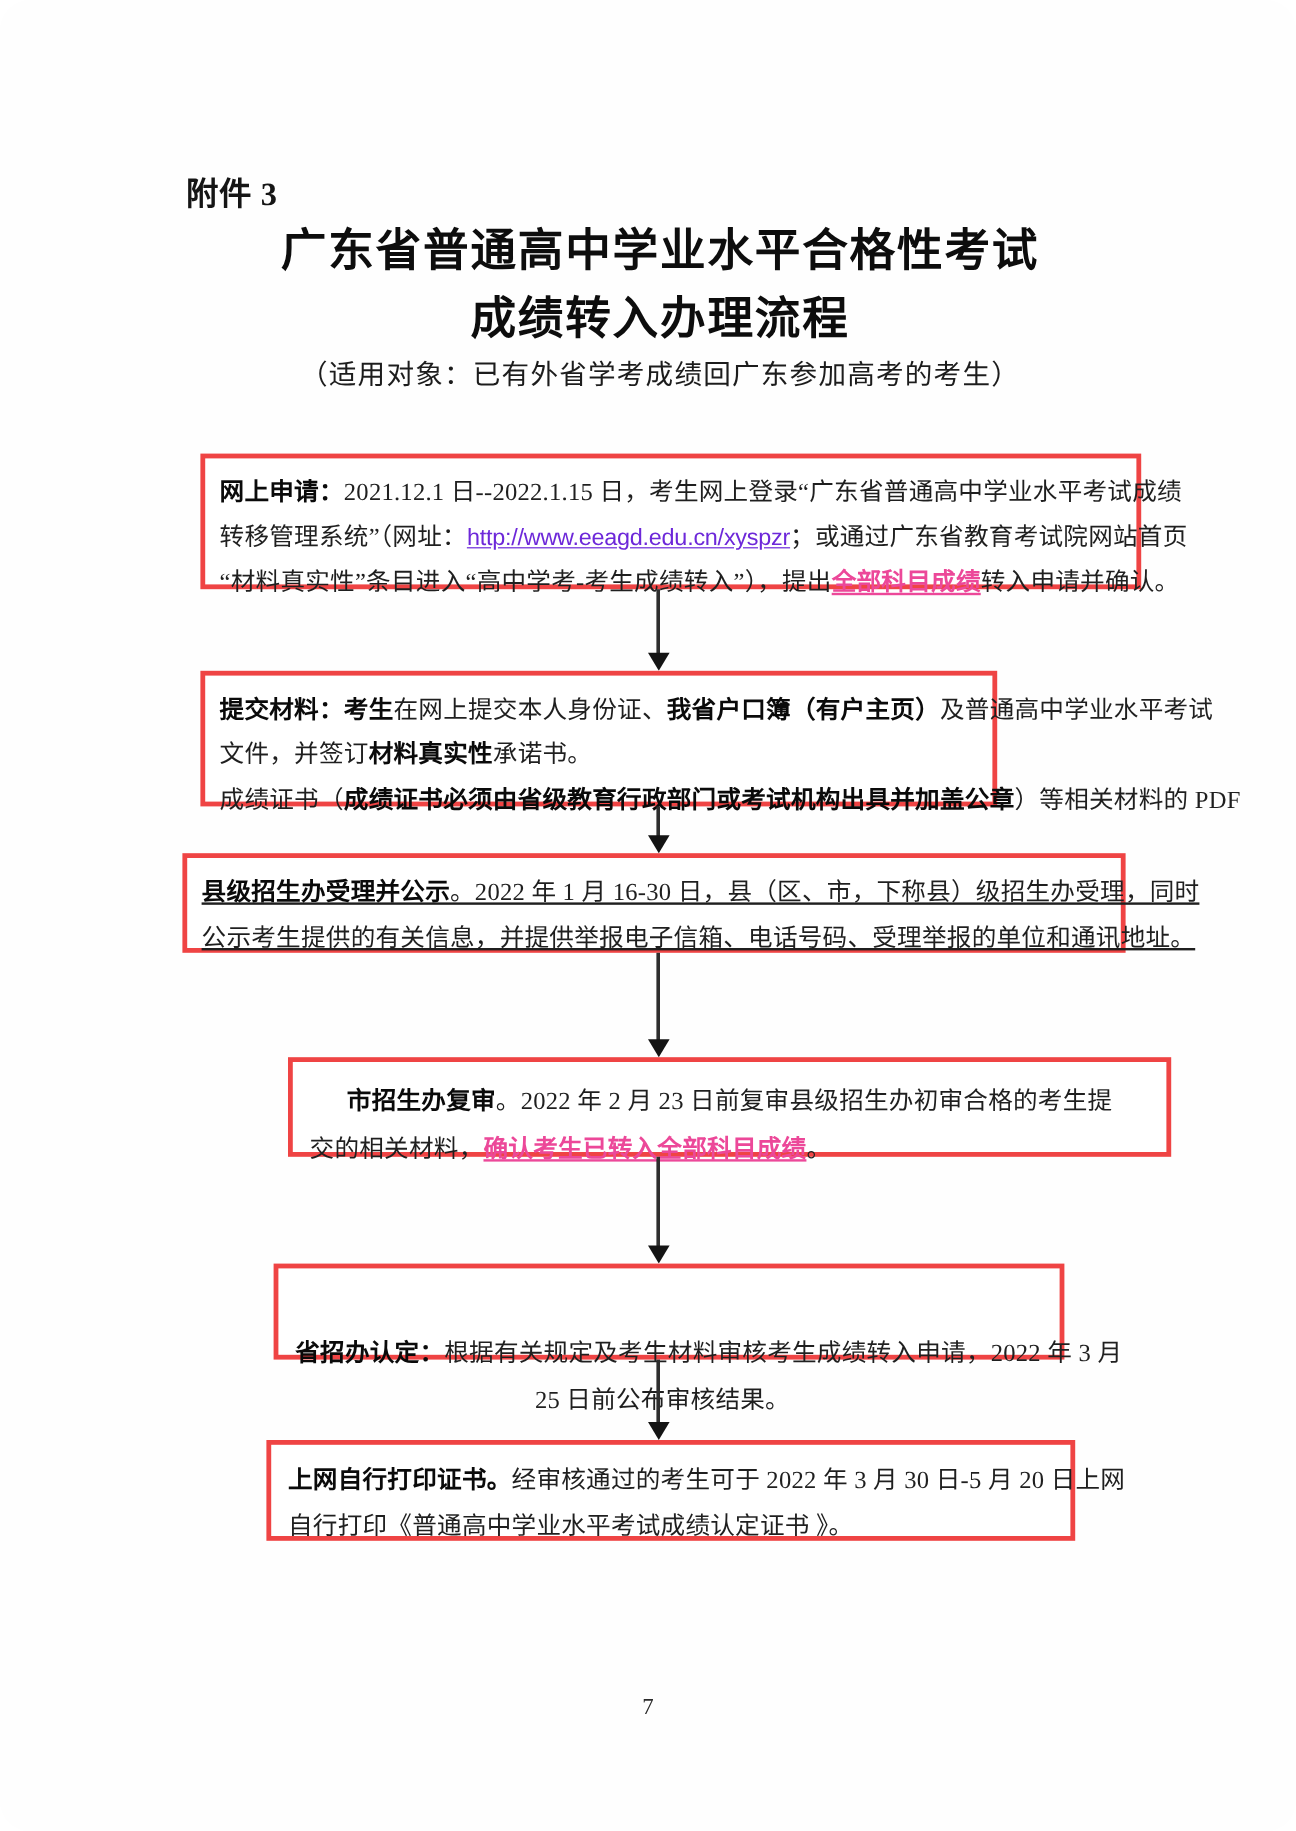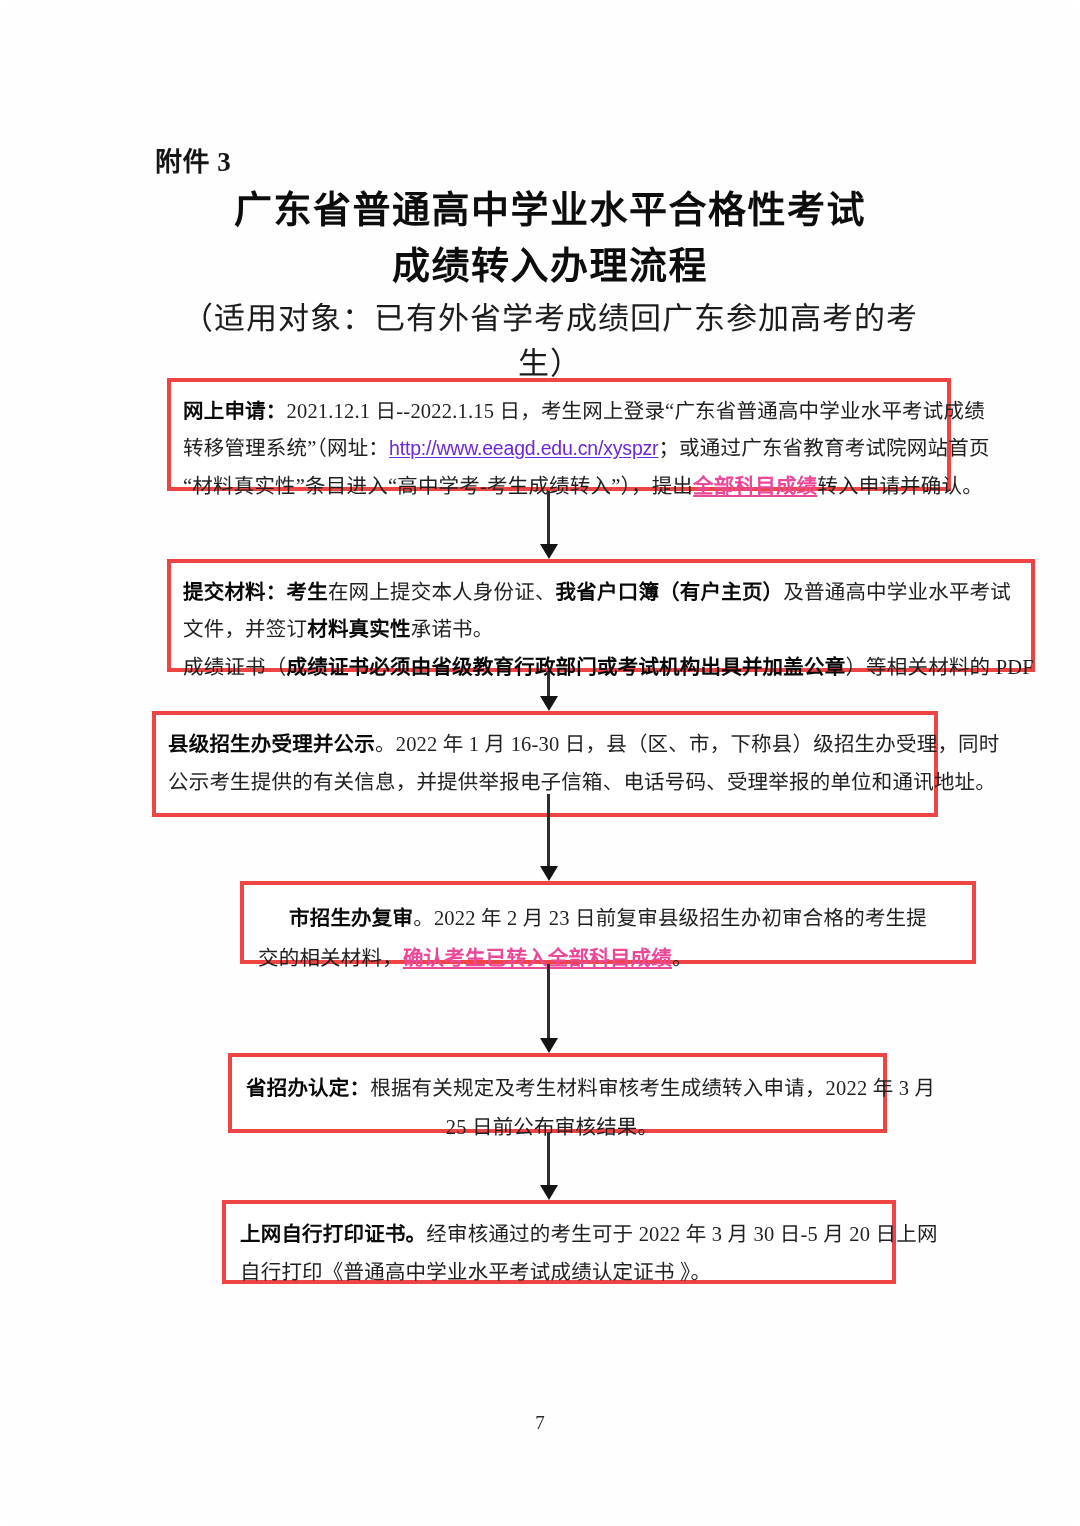--- a/index.html
+++ b/index.html
@@ -49,21 +49,21 @@
     color: #0d0d0d;
     font-family: "Liberation Serif", "DejaVu Serif", serif;
   }
 
   .doc-subtitle {
     position: absolute;
     left: 180px;
     top: 293px;
     width: 740px;
     text-align: center;
-    font-size: 31px;
+    font-size: 23px;
     font-weight: 400;
     letter-spacing: 1px;
     color: #1c1c1c;
     font-family: "Liberation Serif", "DejaVu Serif", serif;
   }
 
   
   .flow {
     position: absolute;
     left: 0;
@@ -110,28 +110,28 @@
     color: #6d28d9;
     text-decoration: underline;
     text-underline-offset: 2px;
     font-family: "Liberation Sans", "DejaVu Sans", sans-serif;
     font-size: 19.5px;
     letter-spacing: -0.2px;
   }
 
   
   #box-1 { left: 167px;  top: 378px;  width: 784px;  height: 113px; }
-  #box-2 { left: 167px;  top: 559px;  width: 868px;  height: 113px; }
-  #box-3 { left: 152px;  top: 711px;  width: 786px;  height: 106px;  }
+  #box-2 { left: 167px;  top: 559px;  width: 664px;  height: 113px; }
+  #box-3 { left: 152px;  top: 711px;  width: 786px;  height: 83px; text-decoration: underline;  }
   #box-4 { left: 240px;  top: 881px;  width: 736px;  height: 83px;  }
   #box-5 { left: 228px;  top: 1053px; width: 659px;  height: 80px;  }
   #box-6 { left: 222px;  top: 1200px; width: 674px;  height: 84px;  }
 
   #box-4 .inner { padding: 14px 14px 10px 14px; line-height: 1.95; }
-  #box-5 .inner { padding: 12px 25px 10px 14px; line-height: 1.88; }
+  #box-5 .inner { padding: 12px 25px 10px 14px; line-height: 1.88; margin-top: 40px; }
   #box-6 .inner { padding: 12px 6px 10px 14px; line-height: 1.85; }
   #box-3 .inner { padding: 11px 12px 10px 12px; line-height: 1.85; }
 
   
   .connector {
     position: absolute;
     width: 26px;
     display: block;
   }
   .connector .stem {

